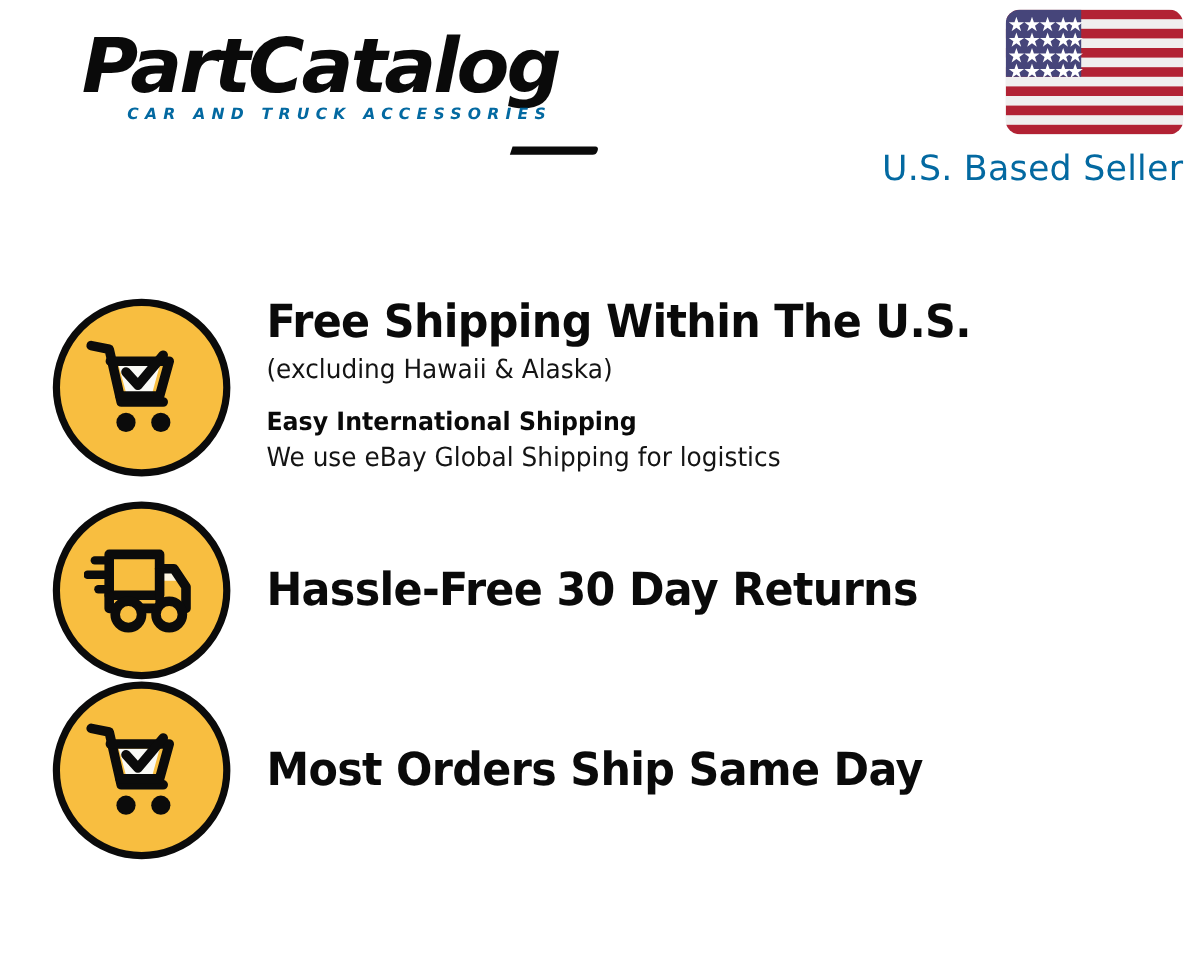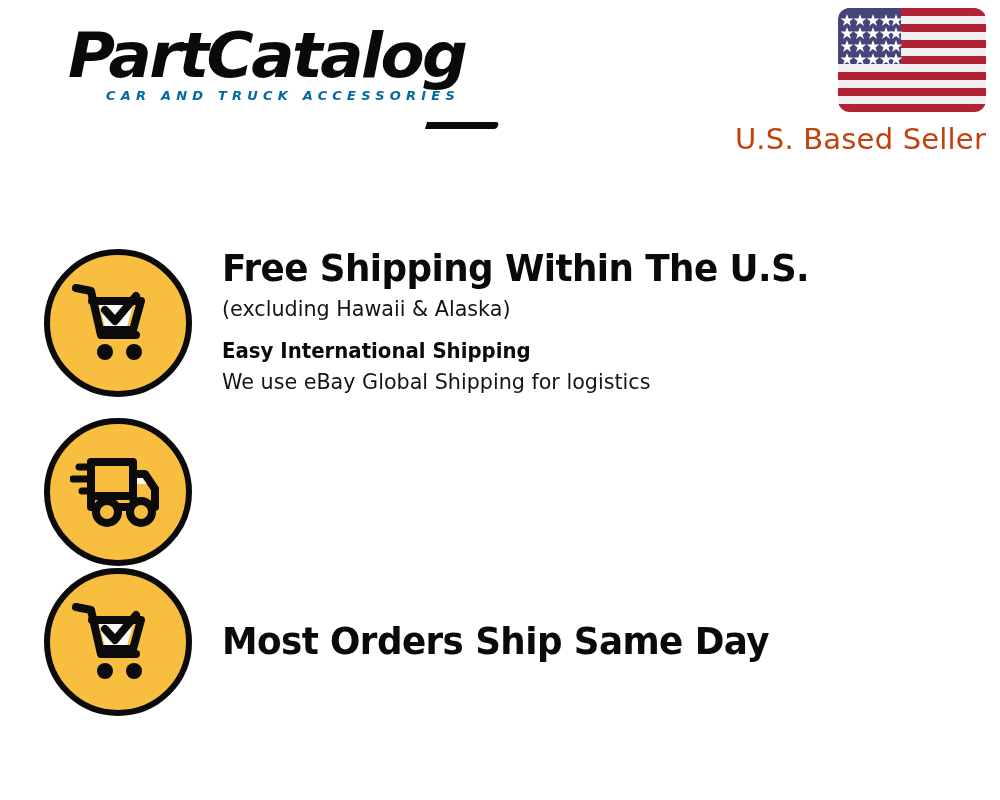--- a/index.html
+++ b/index.html
@@ -84,21 +84,21 @@
     position: relative;
     background: #F0EFEF;
   }
   .flag svg { display: block; width: 100%; height: 100%; }
   .seller-text {
     margin-top: 6px;
     font-family: "DejaVu Sans", sans-serif;
     font-weight: normal;
     font-size: 29px;
     letter-spacing: 0.2px;
-    color: #c2410c;
+    color: #0369a1;
     white-space: nowrap;
   }
 
   
   .features {
     position: absolute;
     left: 0;
     top: 195px;
     width: 1000px;
   }
@@ -254,20 +254,23 @@
         <rect x="21" y="8" width="42" height="34" fill="none" stroke="#0b0b0b" stroke-width="8" stroke-linejoin="round"></rect>
         <path d="M63 20 L75 20 L85 35 L85 53 L21 53 L21 42" fill="none" stroke="#0b0b0b" stroke-width="8" stroke-linecap="round" stroke-linejoin="round"></path>
         <line x1="63" y1="20" x2="63" y2="53" stroke="#0b0b0b" stroke-width="7"></line>
         <circle cx="37" cy="58" r="11" fill="#F8BE40" stroke="#0b0b0b" stroke-width="8"></circle>
         <circle cx="71" cy="58" r="11" fill="#F8BE40" stroke="#0b0b0b" stroke-width="8"></circle>
         <line x1="9" y1="13" x2="19" y2="13" stroke="#0b0b0b" stroke-width="7" stroke-linecap="round"></line>
         <line x1="3" y1="25" x2="19" y2="25" stroke="#0b0b0b" stroke-width="7" stroke-linecap="round"></line>
         <line x1="12" y1="37" x2="19" y2="37" stroke="#0b0b0b" stroke-width="7" stroke-linecap="round"></line>
       </svg>
     </div>
+    <div class="feature-text">
+      <div class="feat-title">Hassle-Free 30 Day Returns</div>
+    </div>
   </div>
 
   <div class="feature-row row-2">
     <div class="badge">
       <svg width="96" height="88" viewBox="0 0 96 88" xmlns="http://www.w3.org/2000/svg" aria-hidden="true">
         <polygon points="29,26 63,26 57,48 35,48" fill="#FAFAF6"></polygon>
         <path d="M6 9 L21 12 L31 56 L66 56" fill="none" stroke="#0b0b0b" stroke-width="8" stroke-linecap="round" stroke-linejoin="round"></path>
         <path d="M22 22 L71 22 L63 51 L30 51" fill="none" stroke="#0b0b0b" stroke-width="8" stroke-linecap="round" stroke-linejoin="round"></path>
         <path d="M35 31 L45 42 L66 17" fill="none" stroke="#0b0b0b" stroke-width="8" stroke-linecap="round" stroke-linejoin="round"></path>
         <circle cx="35" cy="73" r="8" fill="#0b0b0b"></circle>

